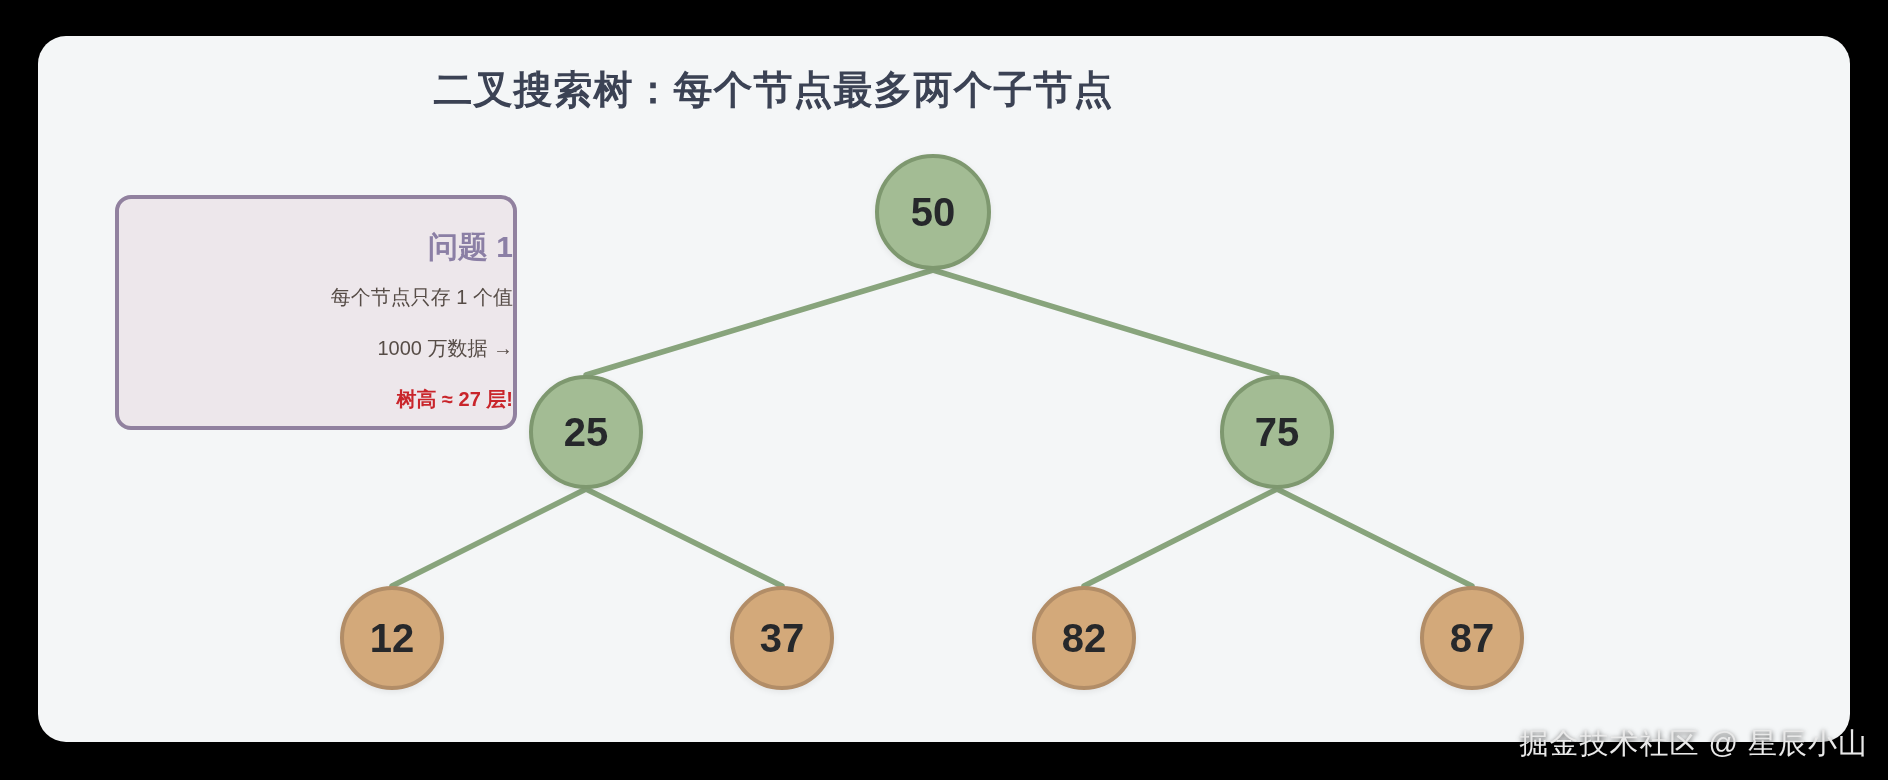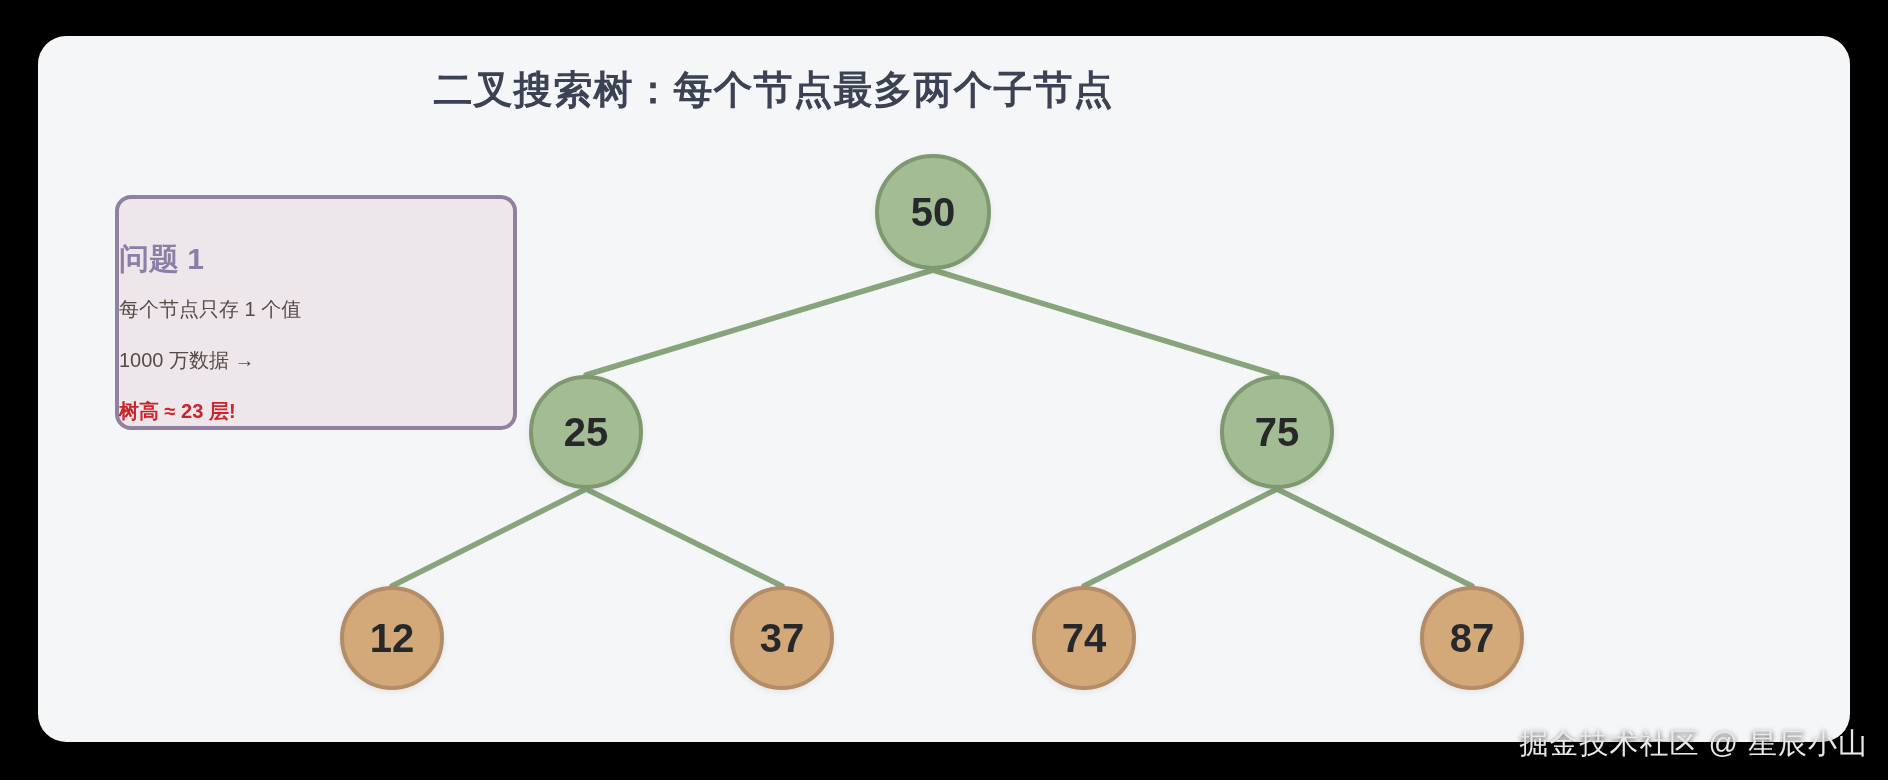--- a/index.html
+++ b/index.html
@@ -75,22 +75,22 @@
   .callout {
     position: absolute;
     left: 115px;
     top: 195px;
     width: 402px;
     height: 235px;
     box-sizing: border-box;
     background: var(--callout-bg, #ede7eb);
     border: 4px solid var(--callout-border, #91819f);
     border-radius: 16px;
-    padding-top: 34px;
-    text-align: left;
+    padding-top: 22px;
+    text-align: right;
     z-index: 4;
   }
   .callout-heading {
     font-size: 30px;
     font-weight: 700;
     line-height: 51px;
     color: var(--callout-heading, #8b7fa5);
   }
   .callout-line {
     font-size: 20px;
@@ -139,29 +139,29 @@
     <div class="node internal" style="left: 1220px; top: 375px; width: 114px; height: 114px;">
       <span>75</span>
     </div>
     <div class="node leaf" style="left: 340px; top: 586px; width: 104px; height: 104px;">
       <span>12</span>
     </div>
     <div class="node leaf" style="left: 730px; top: 586px; width: 104px; height: 104px;">
       <span>37</span>
     </div>
     <div class="node leaf" style="left: 1032px; top: 586px; width: 104px; height: 104px;">
-      <span>74</span>
+      <span>82</span>
     </div>
     <div class="node leaf" style="left: 1420px; top: 586px; width: 104px; height: 104px;">
       <span>87</span>
     </div>
   </div>
 
 <div class="callout">
   <div class="callout-heading">问题 1</div>
   <div id="callout-lines">
       <div class="callout-line">每个节点只存 1 个值</div>
       <div class="callout-line">1000 万数据 →</div>
-      <div class="callout-line alert">树高 ≈ 23 层!</div>
+      <div class="callout-line alert">树高 ≈ 27 层!</div>
     </div>
 </div>
 
 <div class="watermark">掘金技术社区 @ 星辰小山</div>
 
 </body></html>

